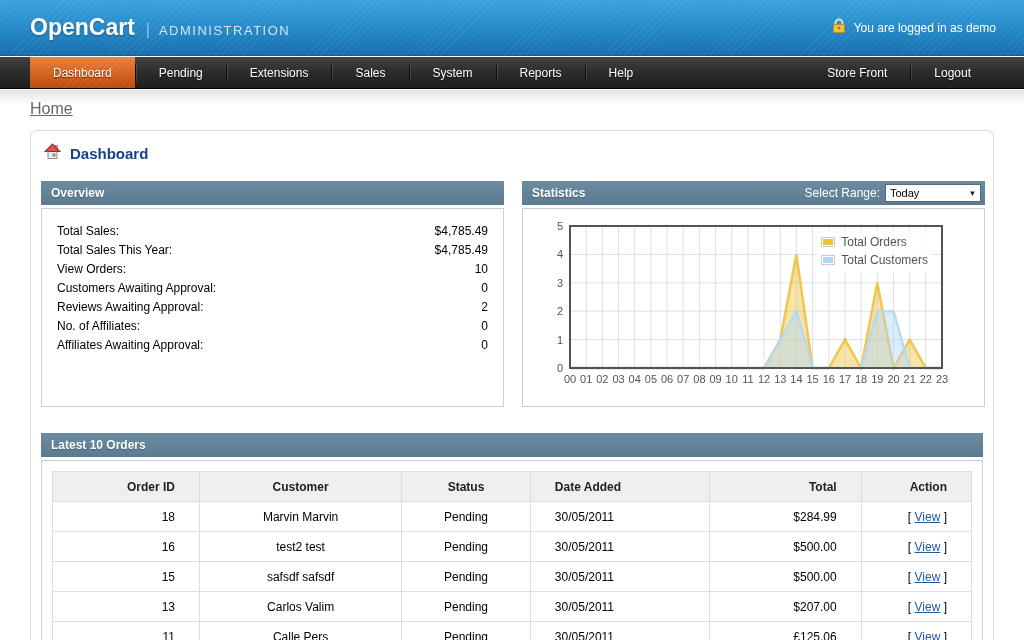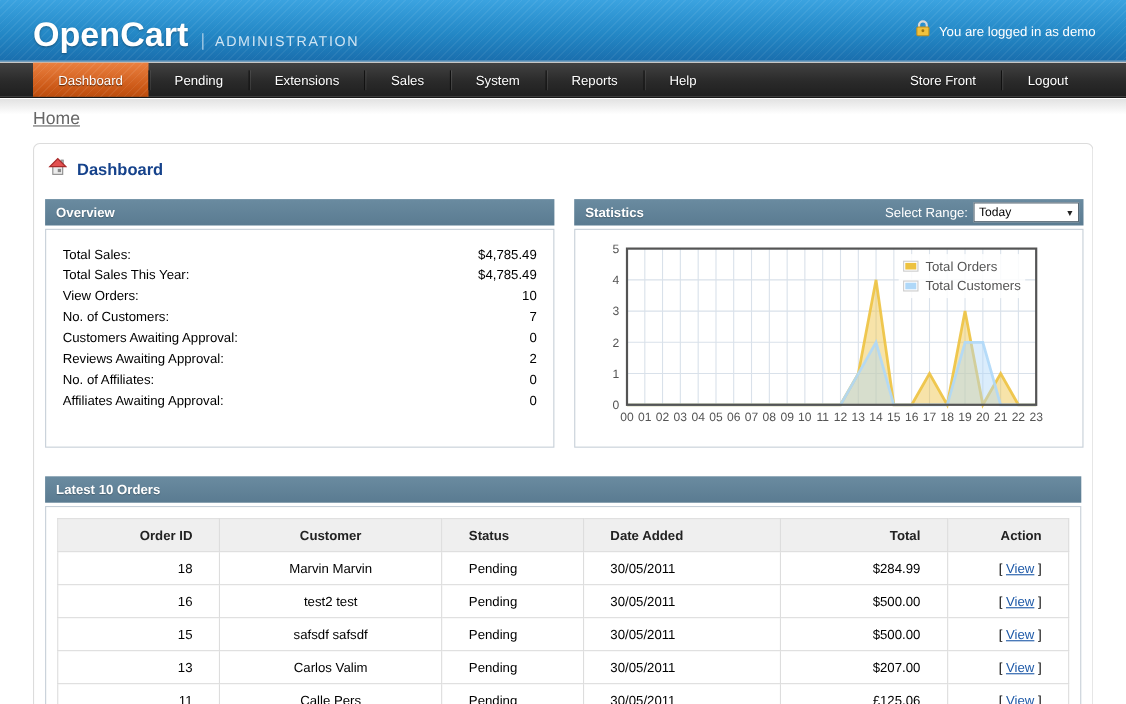--- a/index.html
+++ b/index.html
@@ -6,21 +6,21 @@
   html,body { width:1024px; height:640px; overflow:hidden; background:#fff;
     font-family:"Liberation Sans", sans-serif; }
 
   
   .topbar { position:absolute; left:0; top:0; width:1024px; height:56px;
     background:
       repeating-linear-gradient(135deg, rgba(255,255,255,0.06) 0 1px, rgba(255,255,255,0) 1px 5px),
       linear-gradient(#3ba3e0 0%, #2488c6 55%, #1a6fae 100%);
     border-bottom:1px solid #135d94; }
   .logo-wrap { position:absolute; left:30px; top:14px; display:flex; align-items:baseline; }
-  .logo { color:#fff; font-size:31px; font-weight:bold; text-shadow:0 1px 2px rgba(0,0,0,0.35); }
+  .logo { color:#fff; font-size:23px; font-weight:bold; text-shadow:0 1px 2px rgba(0,0,0,0.35); }
   .logo-div { color:#9cc6e4; font-size:16px; margin:0 9px 0 11px; font-weight:normal; }
   .logo-sub { color:#cfe4f3; font-size:13px; letter-spacing:1.5px; }
   .login-wrap { position:absolute; right:28px; top:18px; display:flex; align-items:center; gap:7px; }
   .login-text { color:#fff; font-size:12px; }
 
   
   .navbar { position:absolute; left:0; top:57px; width:1024px; height:32px;
     background:linear-gradient(#424242, #2a2a2a 55%, #1f1f1f);
     border-bottom:1px solid #000; display:flex; align-items:stretch; }
   .nav-left { display:flex; margin-left:30px; }
@@ -80,21 +80,21 @@
 
   
   #orders-panel { left:10px; top:302px; width:942px; }
   #orders-body { padding:10px; }
   table { width:100%; border-collapse:collapse; font-size:12px; }
   th, td { border:1px solid #ddd; padding:7px 24px; height:30px; }
   th { background:#efefef; font-weight:bold; color:#222; text-align:left; }
   td { color:#000; background:#fff; }
   .col-id    { width:16%; text-align:right; }
   .col-cust  { width:22%; text-align:center; }
-  .col-stat  { width:14%; text-align:left; }
+  .col-stat  { width:14%; text-align:center; }
   .col-date  { width:19.5%; text-align:left; }
   .col-total { width:16.5%; text-align:right; }
   .col-act   { width:12%; text-align:right; }
   td a.view-link { color:#1f5aa8; text-decoration:underline; cursor:pointer; }
 </style>
 </head>
 <body>
 
 <div class="topbar">
   <div class="logo-wrap">
@@ -165,24 +165,20 @@
           <span>Total Sales:</span>
           <span>$4,785.49</span>
         </div>
         <div class="ov-row">
           <span>Total Sales This Year:</span>
           <span>$4,785.49</span>
         </div>
         <div class="ov-row">
           <span>View Orders:</span>
           <span>10</span>
-        </div>
-        <div class="ov-row">
-          <span>No. of Customers:</span>
-          <span>7</span>
         </div>
         <div class="ov-row">
           <span>Customers Awaiting Approval:</span>
           <span>0</span>
         </div>
         <div class="ov-row">
           <span>Reviews Awaiting Approval:</span>
           <span>2</span>
         </div>
         <div class="ov-row">

